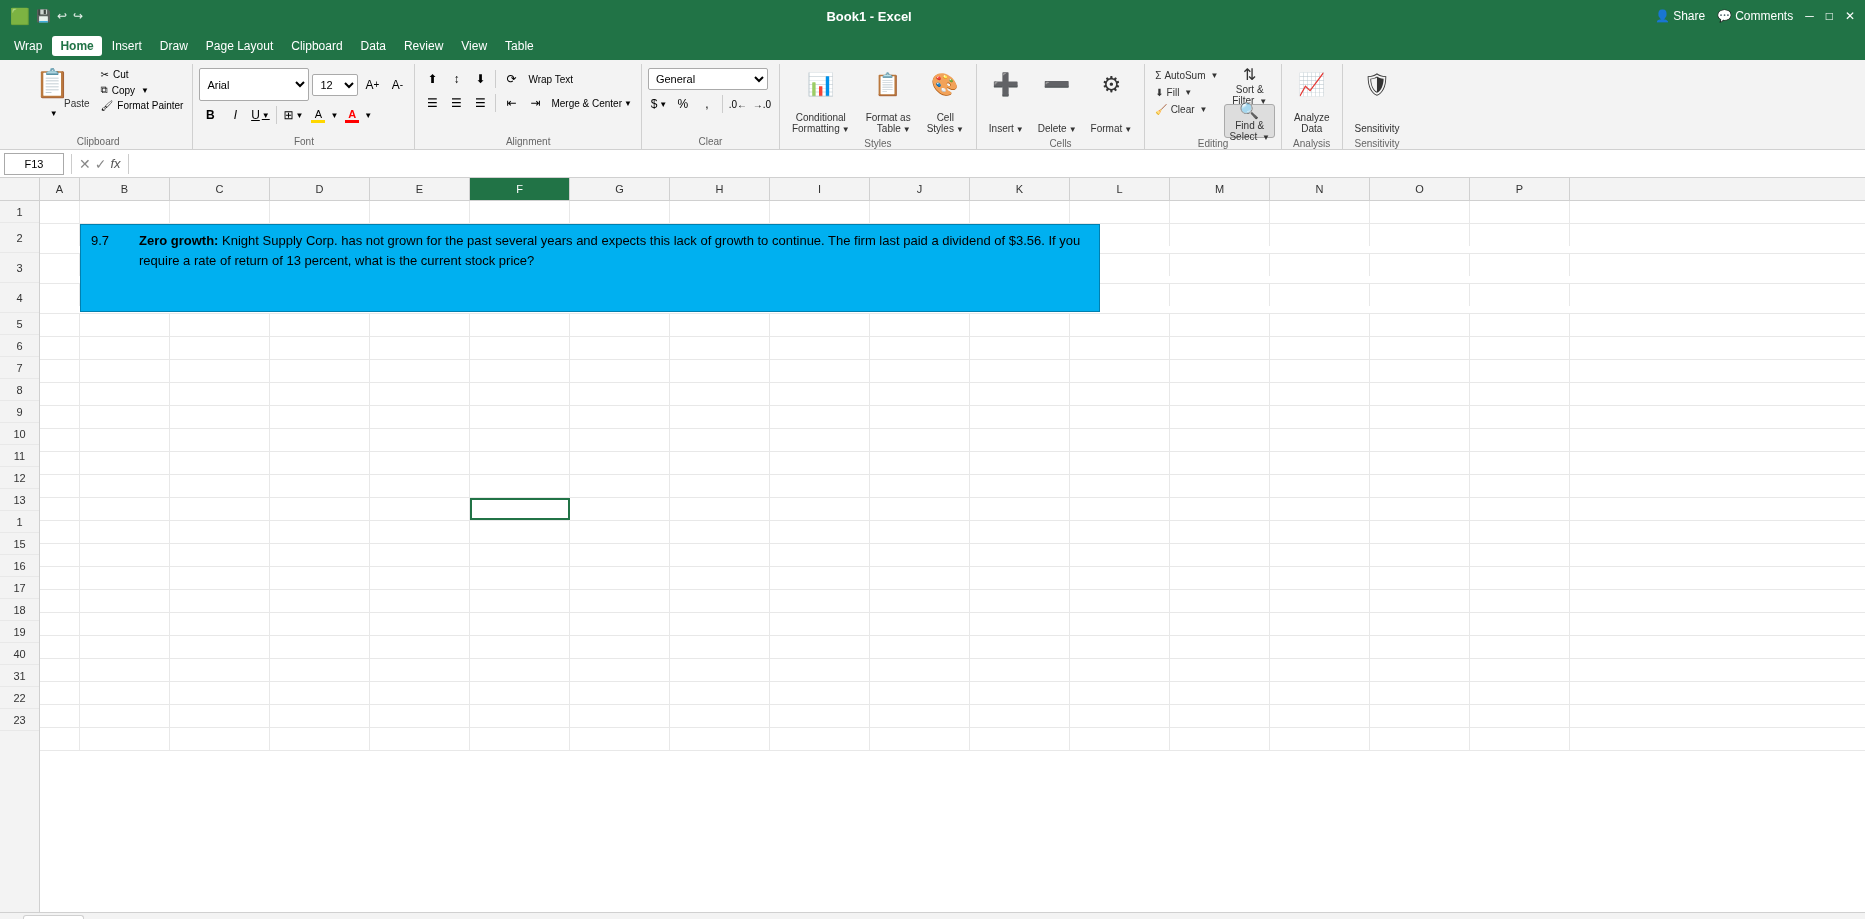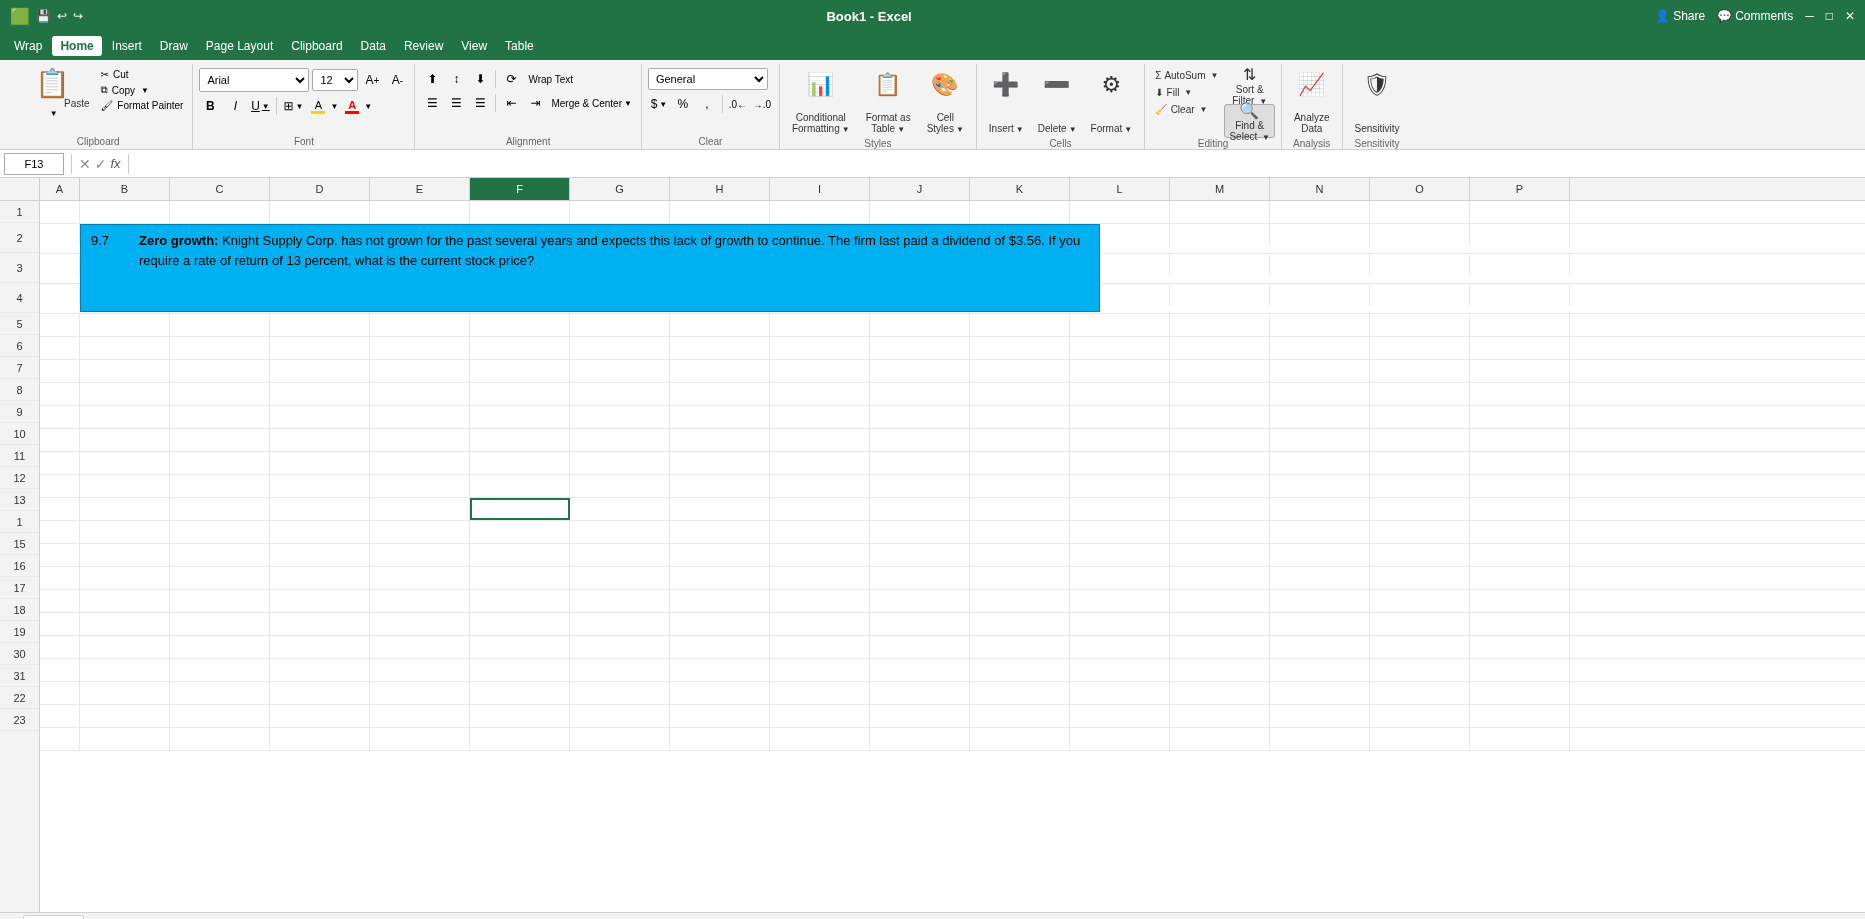--- a/index.html
+++ b/index.html
@@ -115,21 +115,21 @@
     .font-section {
       display: flex;
       flex-direction: column;
       gap: 3px;
     }
     .font-row1 { display: flex; align-items: center; gap: 3px; }
     .font-row2 { display: flex; align-items: center; gap: 3px; }
     .font-select {
       font-size: 11px;
       width: 110px;
-      height: 24px;
+      height: 33px;
       border: 1px solid #aaa;
       border-radius: 2px;
       padding: 0 3px;
       background: white;
     }
     .font-size-select {
       font-size: 11px;
       width: 46px;
       height: 22px;
       border: 1px solid #aaa;
@@ -518,21 +518,21 @@
   </div>
 
   <div class="ribbon-group">
     <div class="ribbon-group-content styles-section">
       <button class="ribbon-large-btn">
         <span style="font-size:22px;">📊</span>
         <span style="text-align:center;font-size:10px;">Conditional<br>Formatting<span class="dd-arrow">▼</span></span>
       </button>
       <button class="ribbon-large-btn">
         <span style="font-size:22px;">📋</span>
-        <span style="text-align:center;font-size:10px;">Format as<br>Table<span class="dd-arrow">▼</span></span>
+        <span style="text-align:right;font-size:10px;">Format as<br>Table<span class="dd-arrow">▼</span></span>
       </button>
       <button class="ribbon-large-btn">
         <span style="font-size:22px;">🎨</span>
         <span style="text-align:center;font-size:10px;">Cell<br>Styles<span class="dd-arrow">▼</span></span>
       </button>
     </div>
     <div class="ribbon-group-label">Styles</div>
   </div>
 
   <div class="ribbon-group">
@@ -655,21 +655,21 @@
         <div class="row-number">10</div>
         <div class="row-number">11</div>
         <div class="row-number">12</div>
         <div class="row-number">13</div>
         <div class="row-number">1</div>
         <div class="row-number">15</div>
         <div class="row-number">16</div>
         <div class="row-number">17</div>
         <div class="row-number">18</div>
         <div class="row-number">19</div>
-        <div class="row-number">30</div>
+        <div class="row-number">40</div>
         <div class="row-number">31</div>
         <div class="row-number">22</div>
         <div class="row-number">23</div>
       </div>
 
     <div class="grid-area" id="grid-container">
         <div class="grid-row">
           <div class="cell" style="width: 40px; min-width: 40px; max-width: 40px;"></div>
           <div class="cell" style="width: 90px; min-width: 90px; max-width: 90px;"></div>
           <div class="cell" style="width: 100px; min-width: 100px; max-width: 100px;"></div>

